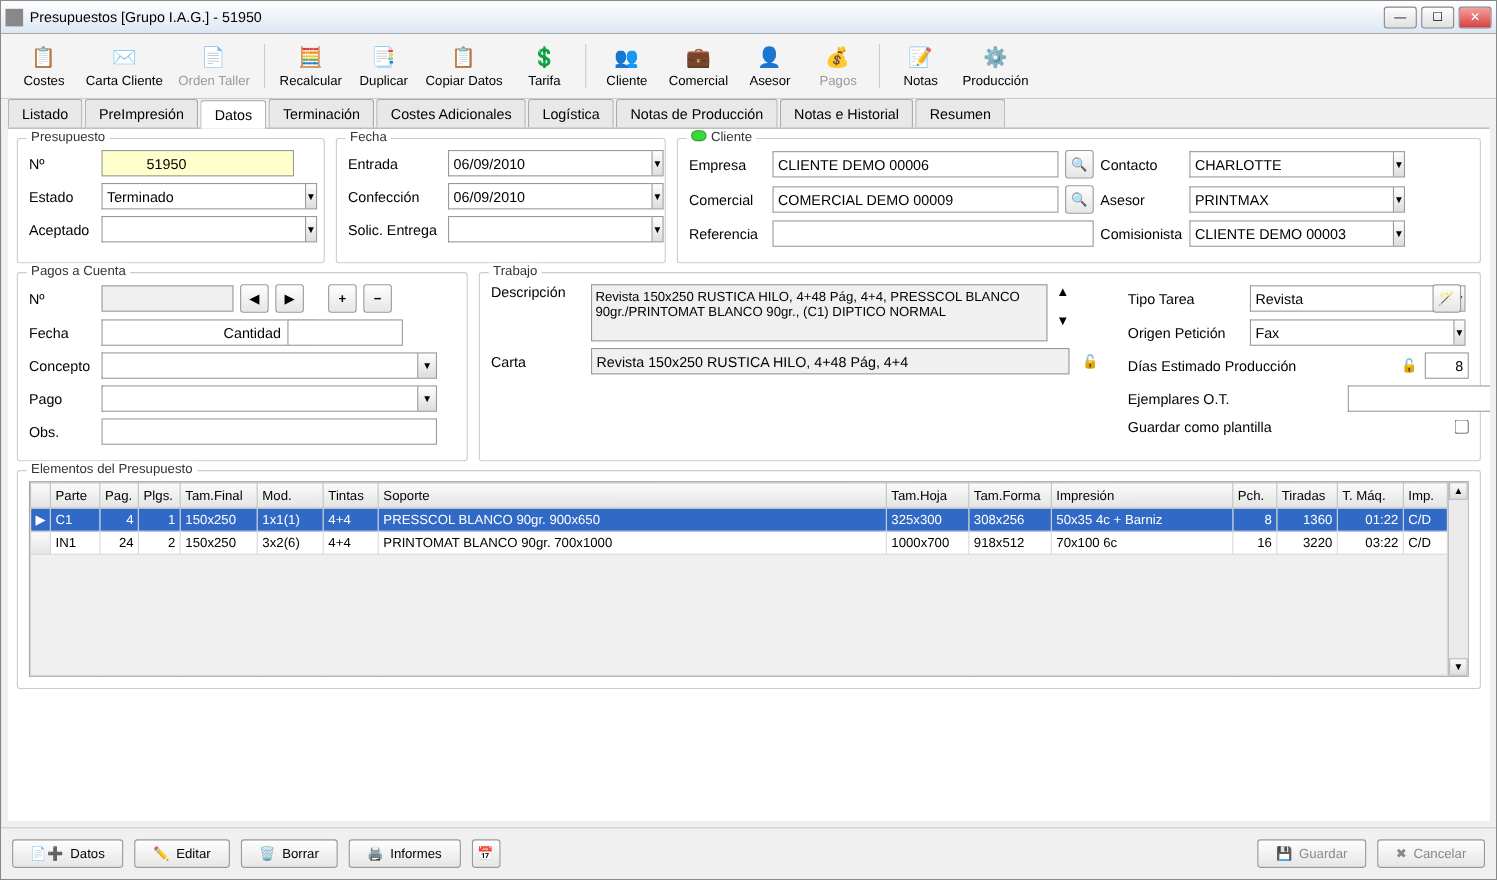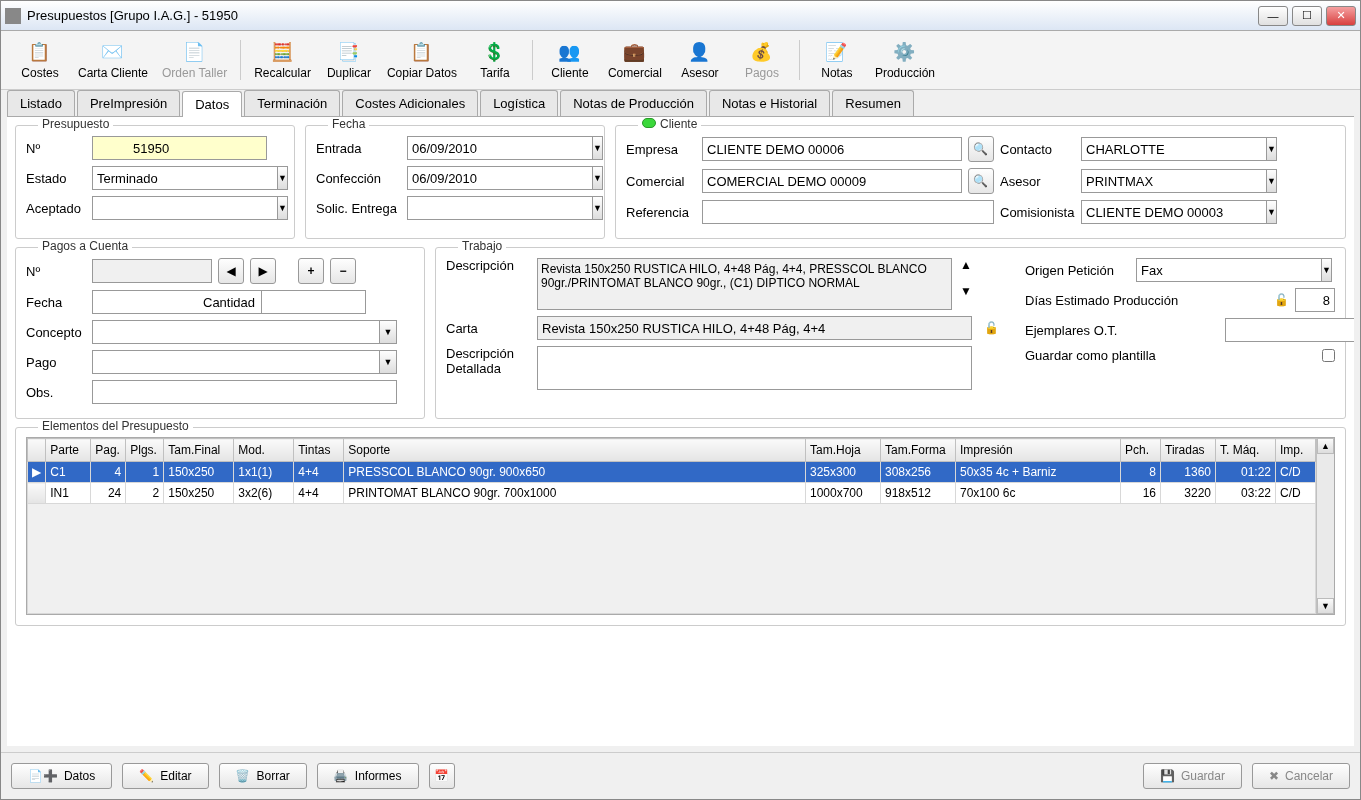--- a/index.html
+++ b/index.html
@@ -19,21 +19,21 @@
 .tbtn .tlabel { font-size: 12px; }
 .tsep { width: 1px; height: 40px; background: #ccc; margin: 0 6px; }
 
 .tabs { display: flex; padding: 0 6px; background: #f0f0f0; }
 .tab { padding: 5px 12px; border: 1px solid #aaa; border-bottom: none; background: #e8e8e8; margin-right: 2px; cursor: pointer; border-radius: 3px 3px 0 0; font-size: 13px; }
 .tab.active { background: #fff; position: relative; top: 1px; }
 
 .content { flex: 1; background: #fff; border-top: 1px solid #aaa; margin: 0 6px 6px 6px; padding: 8px; overflow: auto; }
 .row1 { display: flex; gap: 10px; margin-bottom: 8px; }
 .group { border: 1px solid #ccc; border-radius: 3px; padding: 10px 10px 8px 10px; position: relative; }
-.group-title { position: absolute; top: -9px; left: 22px; background: #fff; padding: 0 4px; font-size: 12px; color: #333; }
+.group-title { position: absolute; top: -9px; left: 8px; background: #fff; padding: 0 4px; font-size: 12px; color: #333; }
 .formrow { display: flex; align-items: center; margin-bottom: 6px; gap: 6px; }
 .formrow label { font-size: 13px; }
 .inp { height: 24px; border: 1px solid #999; padding: 2px 4px; font-size: 13px; background: #fff; }
 .inp.ro { background: #f0f0f0; }
 .inp.yl { background: #ffffcc; padding-left: 40px; }
 .combo { display: flex; }
 .combo .inp { flex: 1; border-right: none; }
 .combo .cbtn { width: 18px; height: 24px; border: 1px solid #999; background: linear-gradient(#fefefe,#ddd); display: flex; align-items: center; justify-content: center; cursor: pointer; font-size: 9px; }
 .iconbtn { width: 26px; height: 26px; border: 1px solid #999; background: linear-gradient(#fefefe,#e6e6e6); display: flex; align-items: center; justify-content: center; cursor: pointer; border-radius: 3px; font-size: 14px; }
 .iconbtn.big { font-size: 18px; font-weight: bold; }
@@ -296,26 +296,32 @@
               <div style="display:flex;flex-direction:column;gap:4px;margin-left:2px">
                 <div class="cbtn" style="height:22px">▲</div>
                 <div class="cbtn" style="height:22px">▼</div>
               </div>
             </div>
             <div class="formrow">
               <label style="width:85px">Carta</label>
               <input class="inp ro" style="width: 435px;" value="Revista 150x250 RUSTICA HILO, 4+48 Pág, 4+4">
               <span style="margin-left:6px">🔓</span>
             </div>
-            <div class="formrow" style="align-items:flex-start">
-              <label style="width:85px">Descripción Detallada</label>
-              <textarea class="textarea" style="width: 435px; height: 44px; background: rgb(255, 255, 255);"></textarea>
-            </div>
           </div>
           <div style="width:310px">
+            <div class="formrow">
+              <label style="width:105px">Tipo Tarea</label>
+              <div class="combo" style="width:160px">
+                  <input class="inp" value="Revista" style="">
+                  <div class="cbtn">▼</div>
+                </div>
+              <div class="iconbtn">
+                  <span>🪄</span>
+                </div>
+            </div>
             <div class="formrow">
               <label style="width:105px">Origen Petición</label>
               <div class="combo" style="width:190px">
                   <input class="inp" value="Fax" style="">
                   <div class="cbtn">▼</div>
                 </div>
             </div>
             <div class="formrow">
               <label style="flex:1">Días Estimado Producción</label>
               <span>🔓</span>

